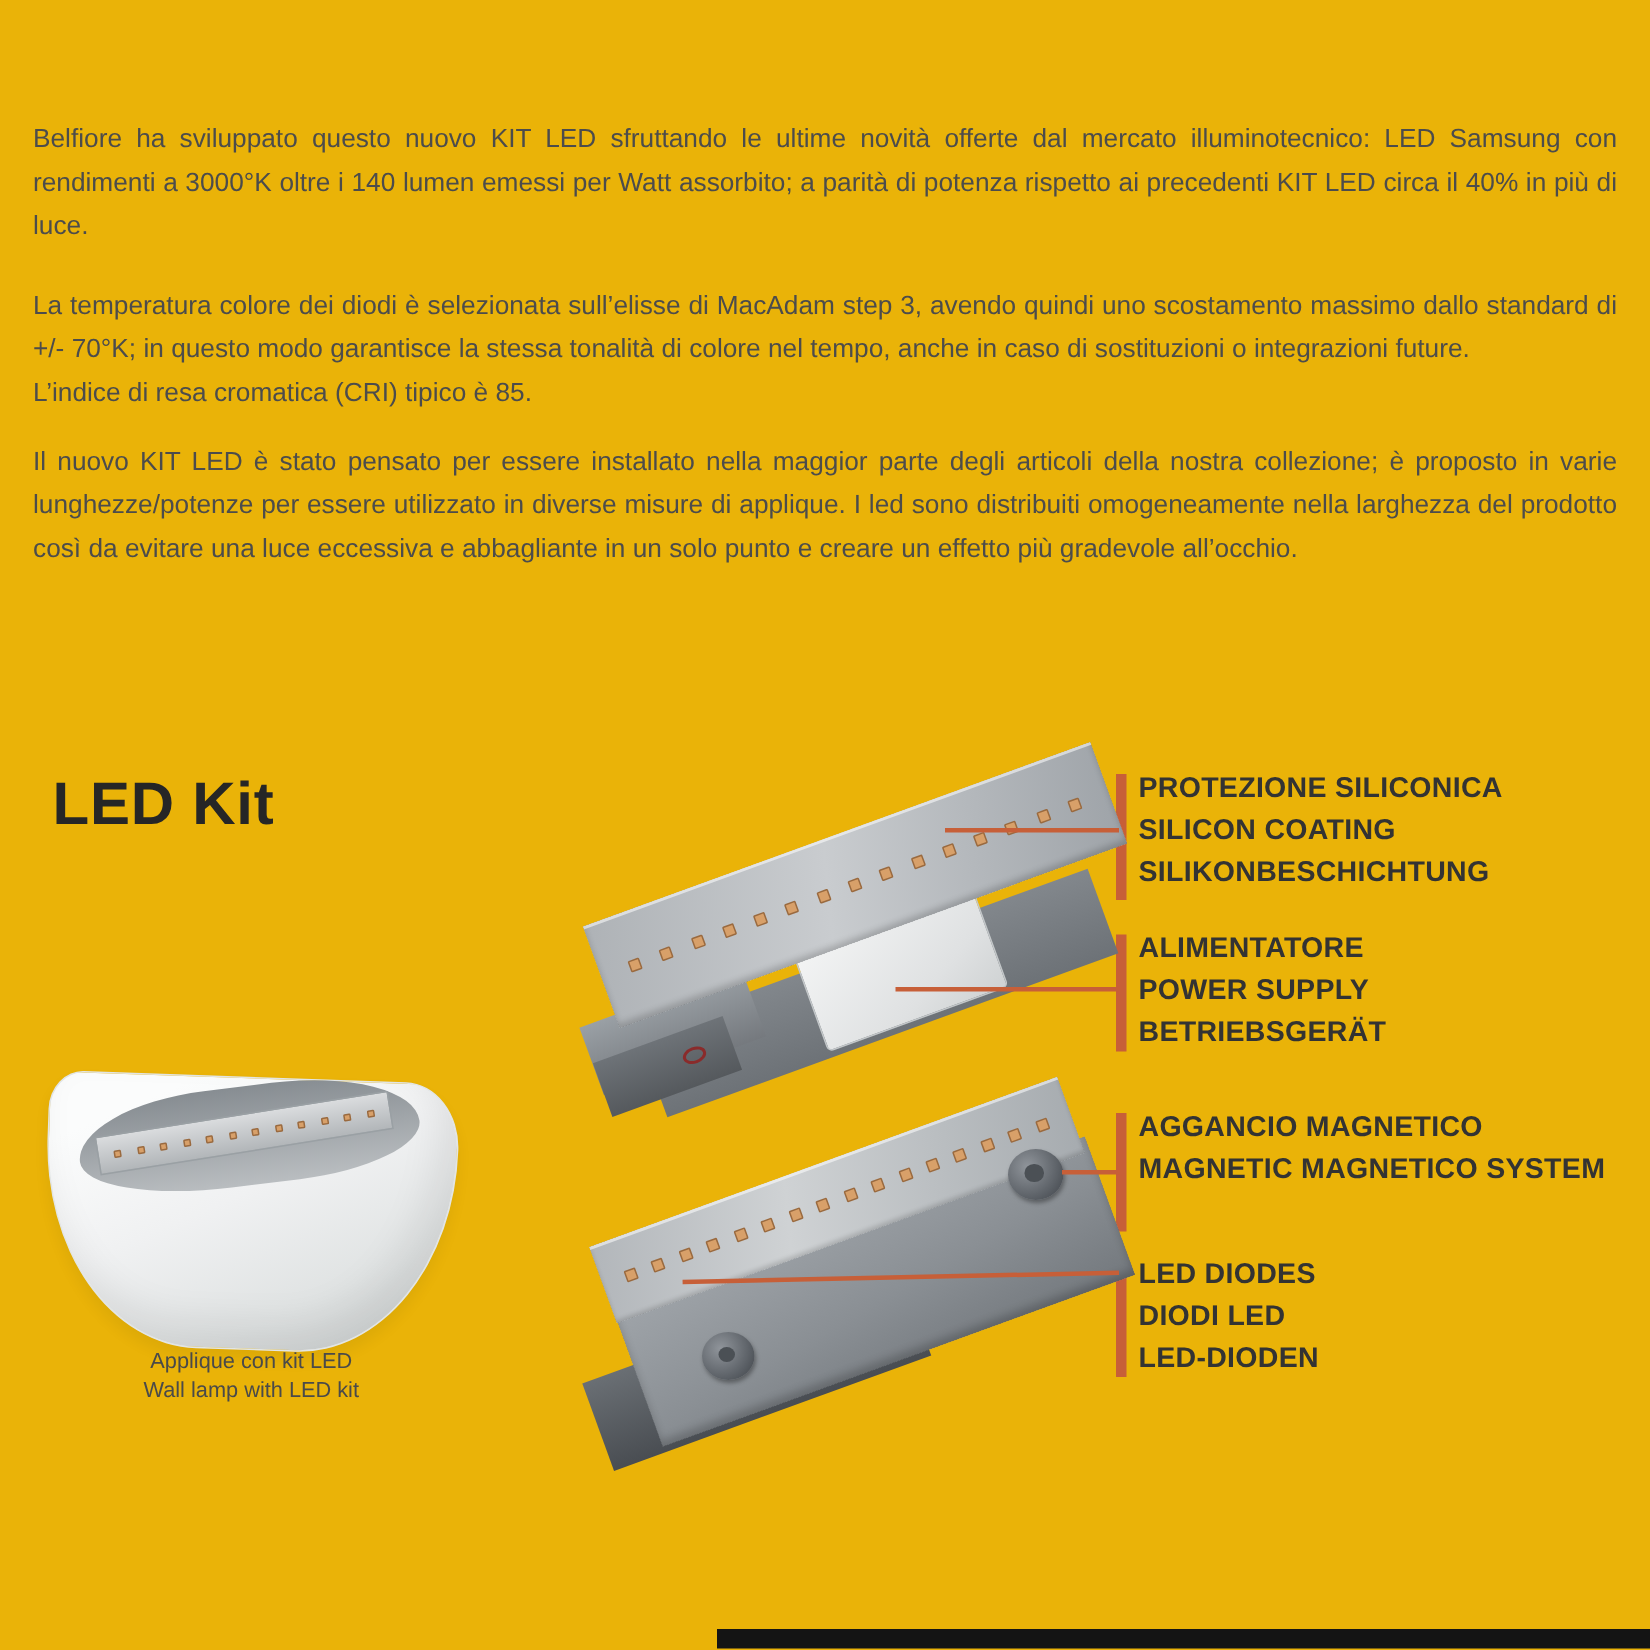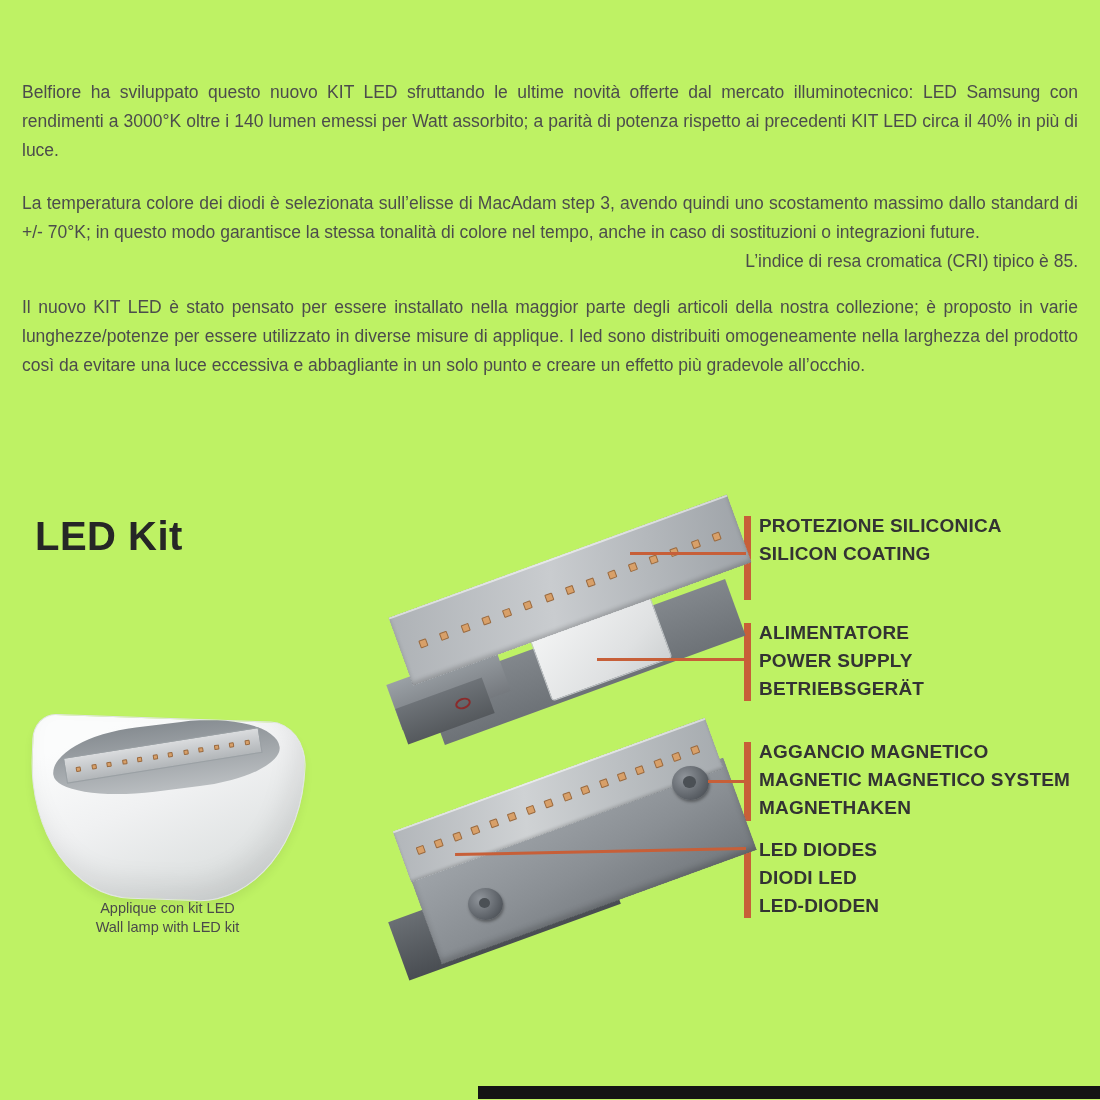--- a/index.html
+++ b/index.html
@@ -1,25 +1,25 @@
 <!DOCTYPE html>
 <html><head>
 <meta charset="utf-8">
 <style>
   * { margin:0; padding:0; box-sizing:border-box; }
   html,body { background:#ffffff; }
   body { font-family:"Liberation Sans", sans-serif; }
-  .page { position:relative; width:1100px; height:1100px; background:#bef264; overflow:hidden; }
+  .page { position:relative; width:1100px; height:1100px; background:#eab308; overflow:hidden; }
 
   
   .intro { position:absolute; left:22px; top:78px; width:1056px; color:#4c4c4c;
            font-size:17.5px; line-height:29px; text-align:justify; }
   .para-gap-lg { margin-bottom:24px; }
   .para-gap-md { margin-bottom:17px; }
-  .cri-line { text-align:right; }
+  .cri-line { text-align:left; }
 
   
   .section-title { position:absolute; left:35px; top:514px; font-size:40px; font-weight:bold;
                    color:#262626; letter-spacing:0.5px; }
 
   
   .callout { position:absolute; left:744px; width:350px; }
   .callout .bar { position:absolute; left:0; top:0; width:7px; background:#c75f38; }
   .callout .lines { position:absolute; left:15px; top:-4px; width:330px;
                     font-size:19px; font-weight:bold; line-height:28px; color:#333333;
@@ -197,38 +197,38 @@
   <div class="leader" id="leader-0"></div>
   <div class="leader" id="leader-1"></div>
   <div class="leader" id="leader-2"></div>
   <div class="leader" id="leader-3"></div>
 
   <div class="callout" id="callout-0">
     <div class="bar"></div>
     <div class="lines">
       <div>PROTEZIONE SILICONICA</div>
       <div>SILICON COATING</div>
+      <div>SILIKONBESCHICHTUNG</div>
     </div>
   </div>
 
   <div class="callout" id="callout-1">
     <div class="bar"></div>
     <div class="lines">
       <div>ALIMENTATORE</div>
       <div>POWER SUPPLY</div>
       <div>BETRIEBSGERÄT</div>
     </div>
   </div>
 
   <div class="callout" id="callout-2">
     <div class="bar"></div>
     <div class="lines">
       <div>AGGANCIO MAGNETICO</div>
       <div>MAGNETIC MAGNETICO SYSTEM</div>
-      <div>MAGNETHAKEN</div>
     </div>
   </div>
 
   <div class="callout" id="callout-3">
     <div class="bar"></div>
     <div class="lines">
       <div>LED DIODES</div>
       <div>DIODI LED</div>
       <div>LED-DIODEN</div>
     </div>

